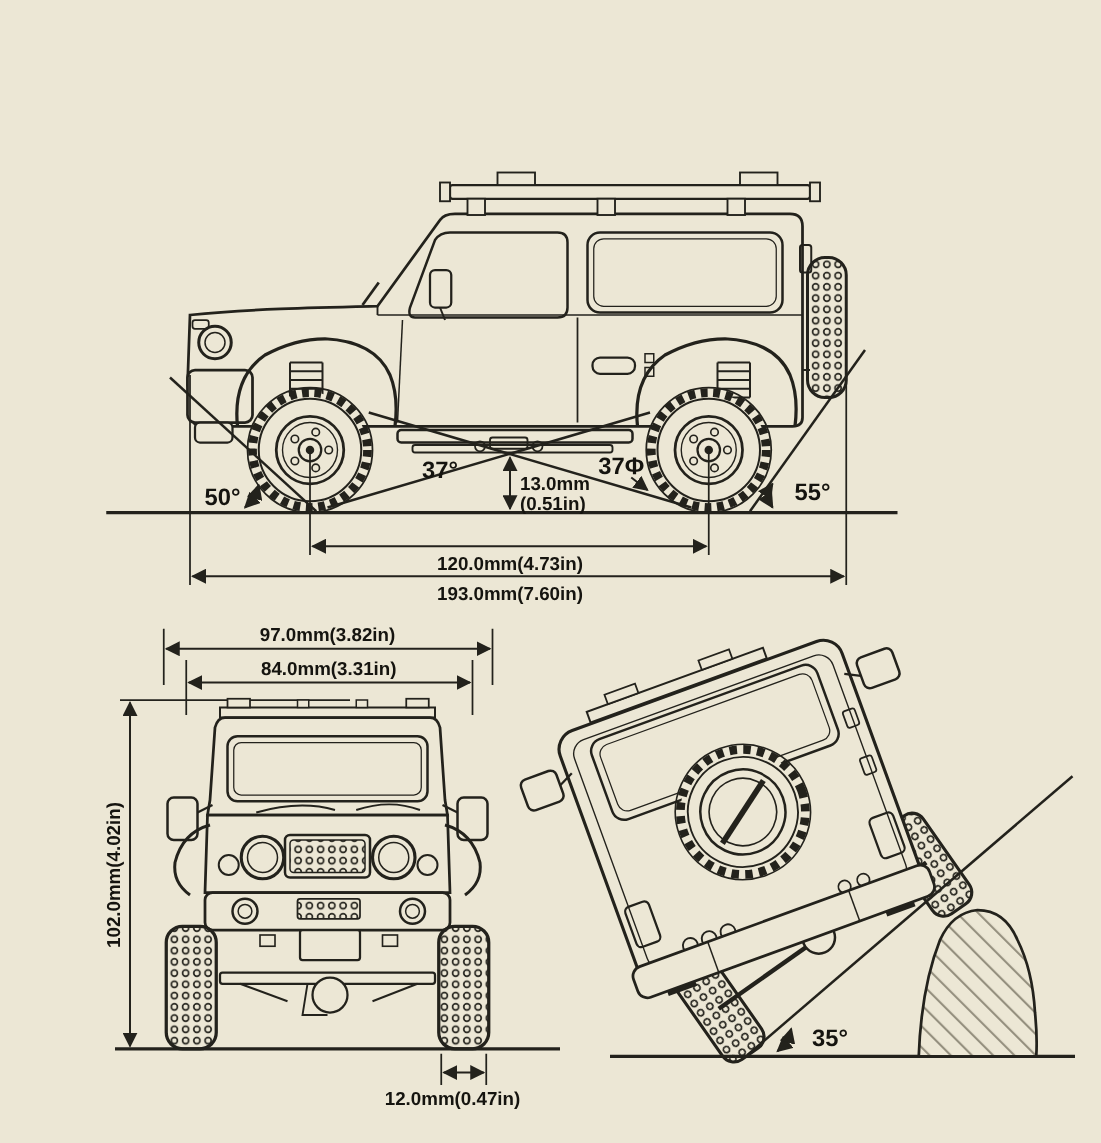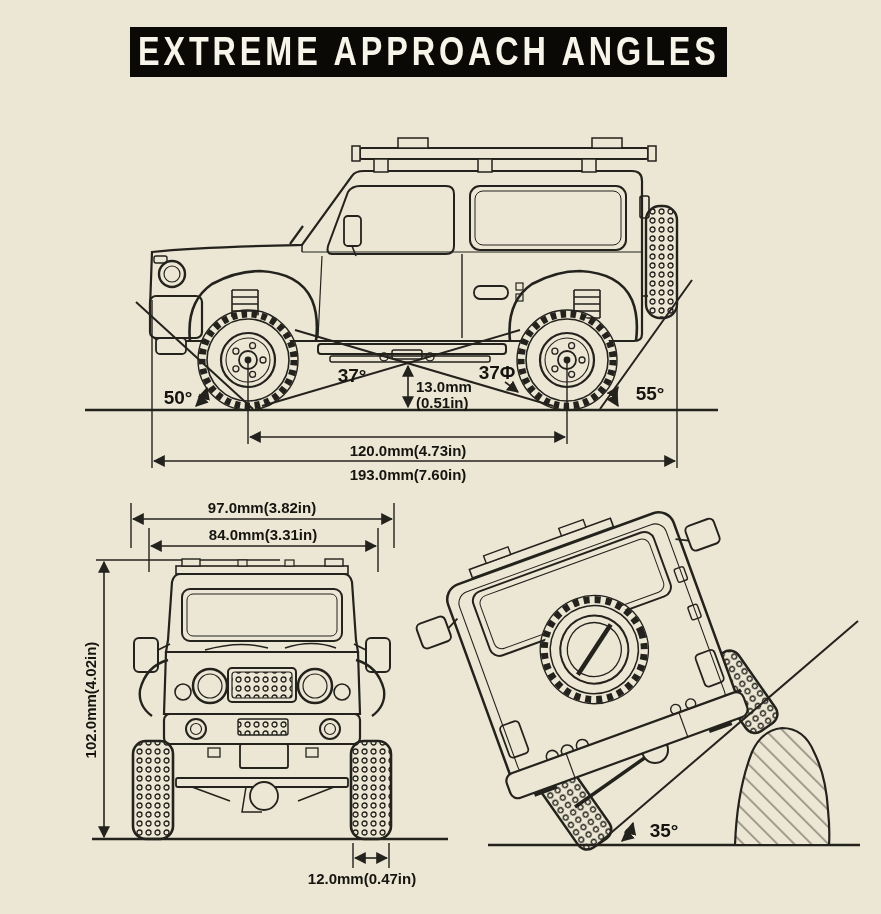--- a/index.html
+++ b/index.html
@@ -22,23 +22,20 @@
   .dimtext{font-weight:bold;font-size:15px;fill:#15140f;}
   .angletext{font-weight:bold;font-size:19px;fill:#15140f;}
   .ln{stroke:#23221c;fill:none;}
   .fillbody{fill:#ece7d5;stroke:#23221c;}
 </style>
 </head>
 <body>
 
 <div class="canvas">
 
-  <div class="banner">
-    <span class="banner-text">EXTREME APPROACH ANGLES</span>
-  </div>
 
   <svg width="881" height="914" viewBox="0 0 881 914">
     <defs>
       <marker id="ah" viewBox="0 0 10 10" refX="9" refY="5" markerWidth="7.5" markerHeight="7.5" orient="auto-start-reverse">
         <path d="M0,0 L10,5 L0,10 z" fill="#23221c"></path>
       </marker>
       <pattern id="knobs" width="9" height="9" patternUnits="userSpaceOnUse">
         <circle cx="4.5" cy="4.5" r="2.5" fill="none" stroke="#23221c" stroke-width="1.3"></circle>
       </pattern>
       <pattern id="hatch" width="12" height="12" patternUnits="userSpaceOnUse" patternTransform="rotate(-45)">

